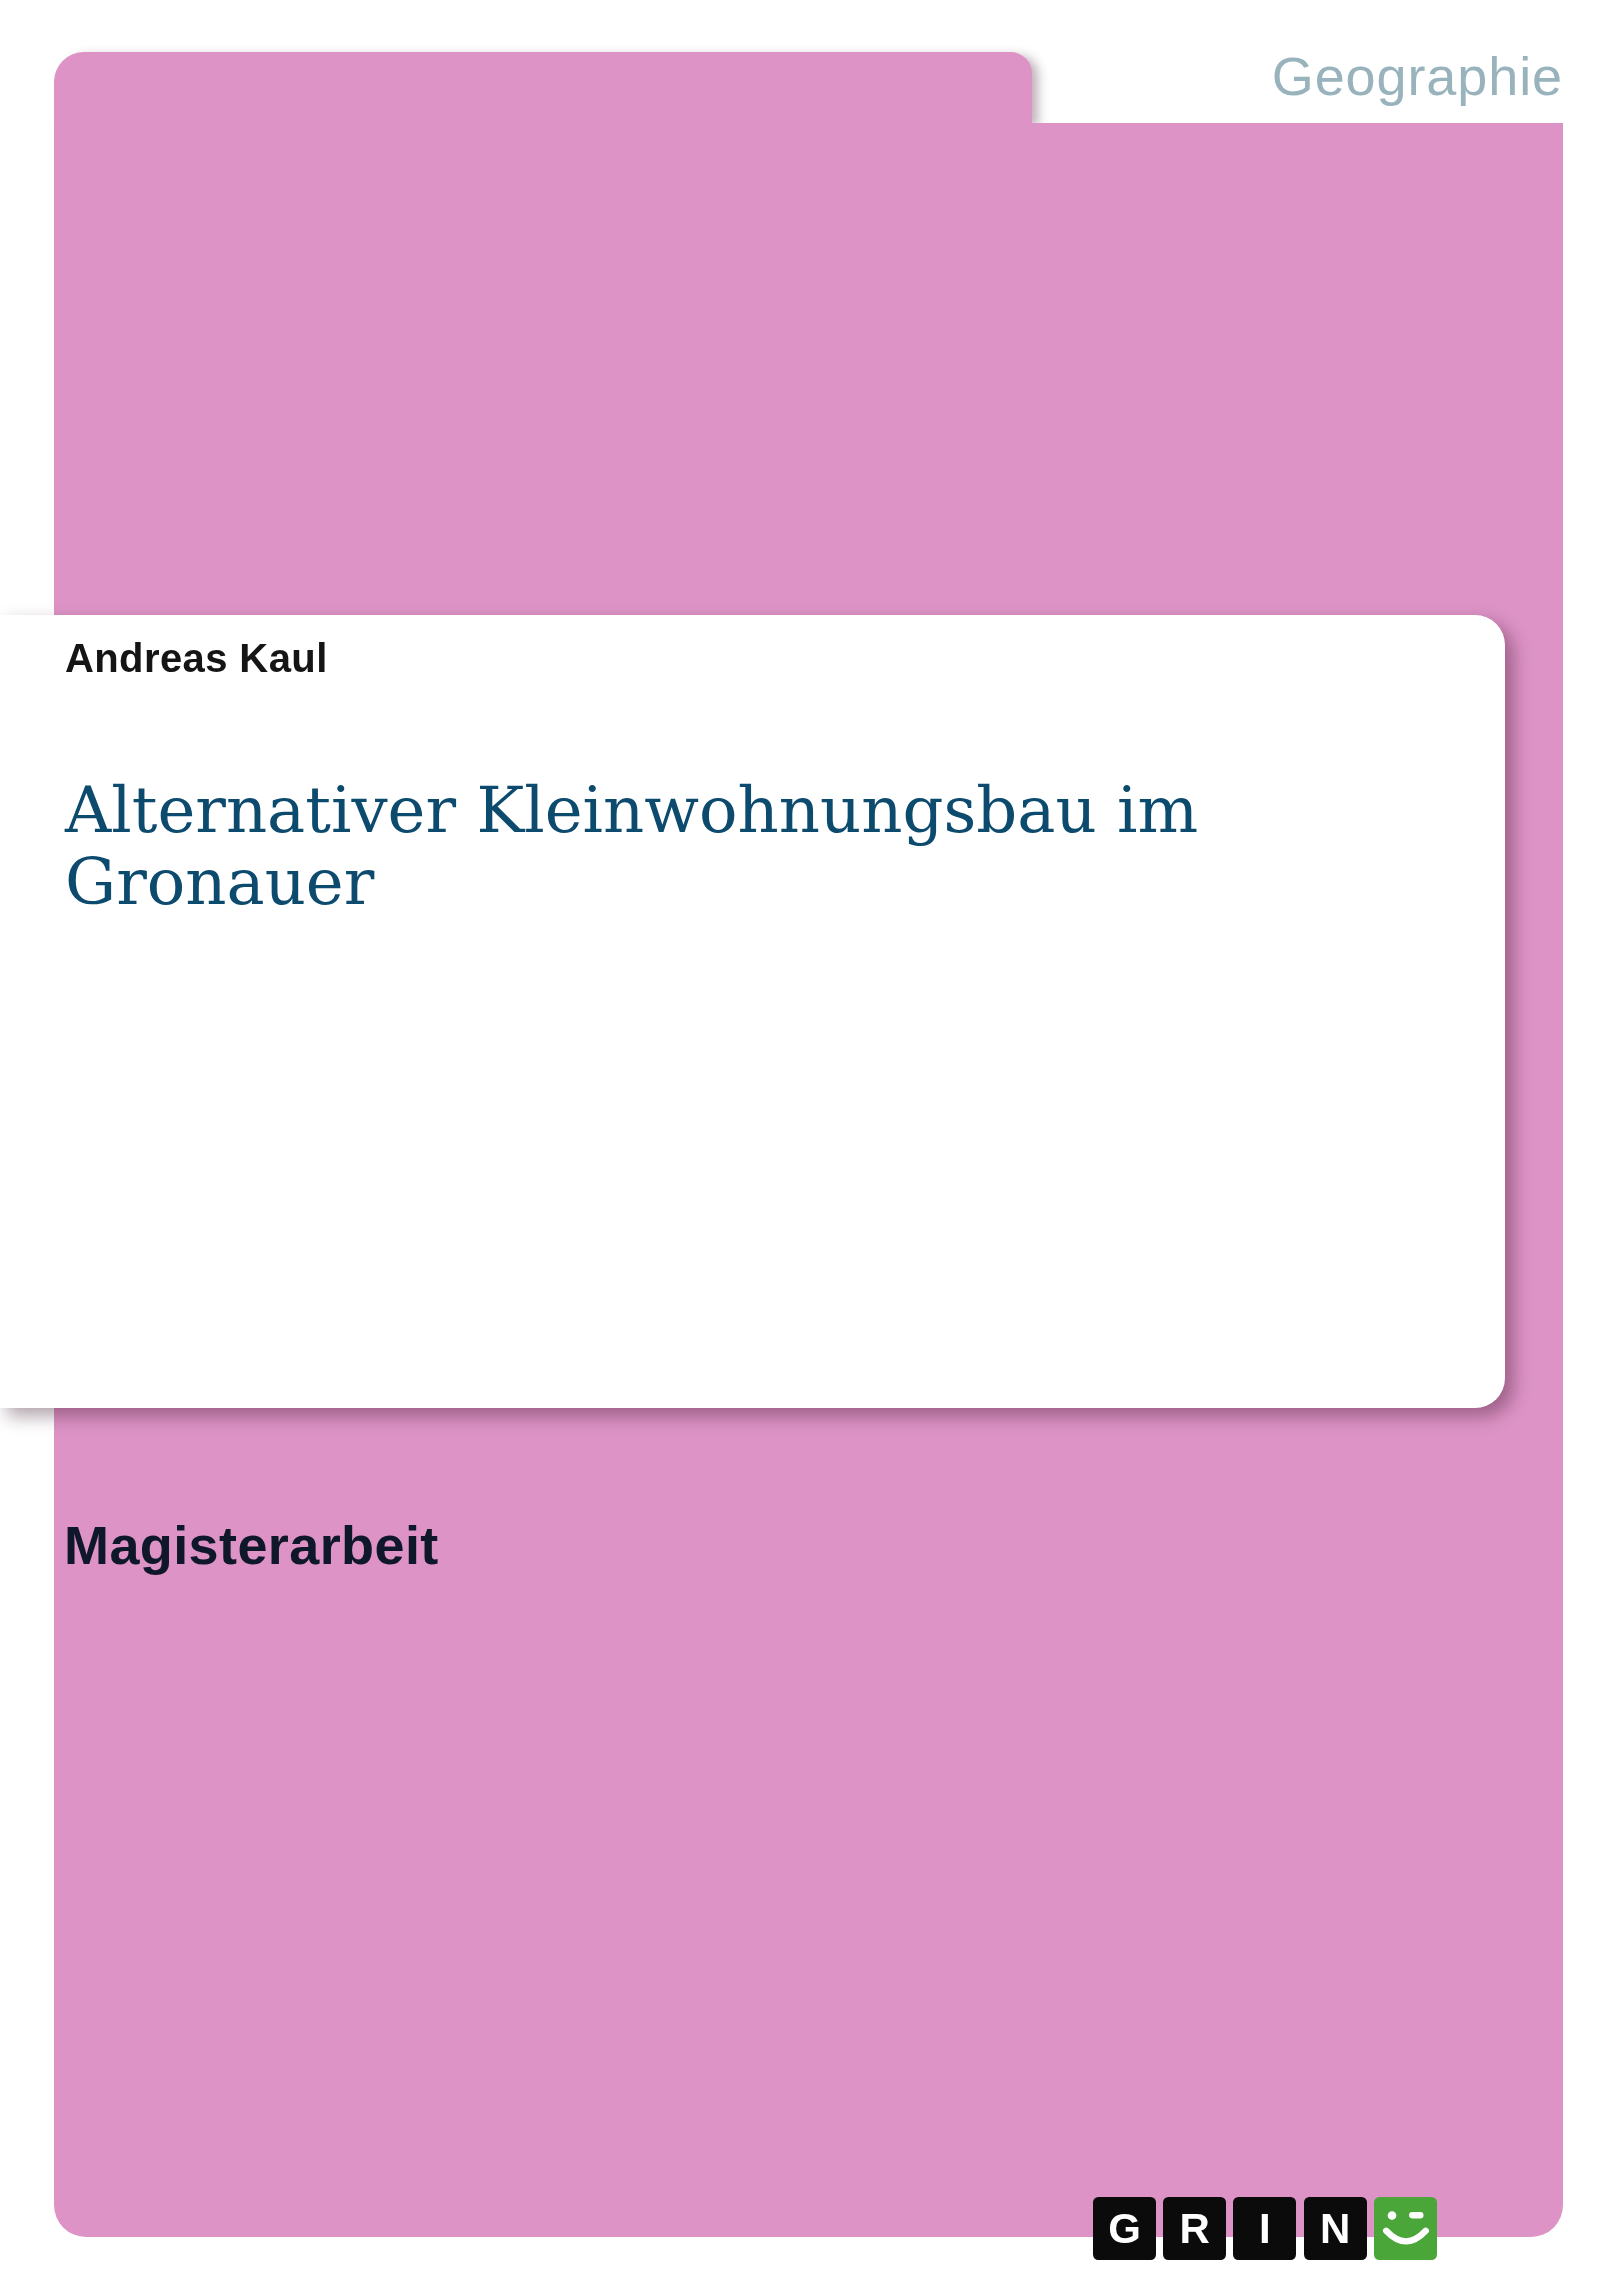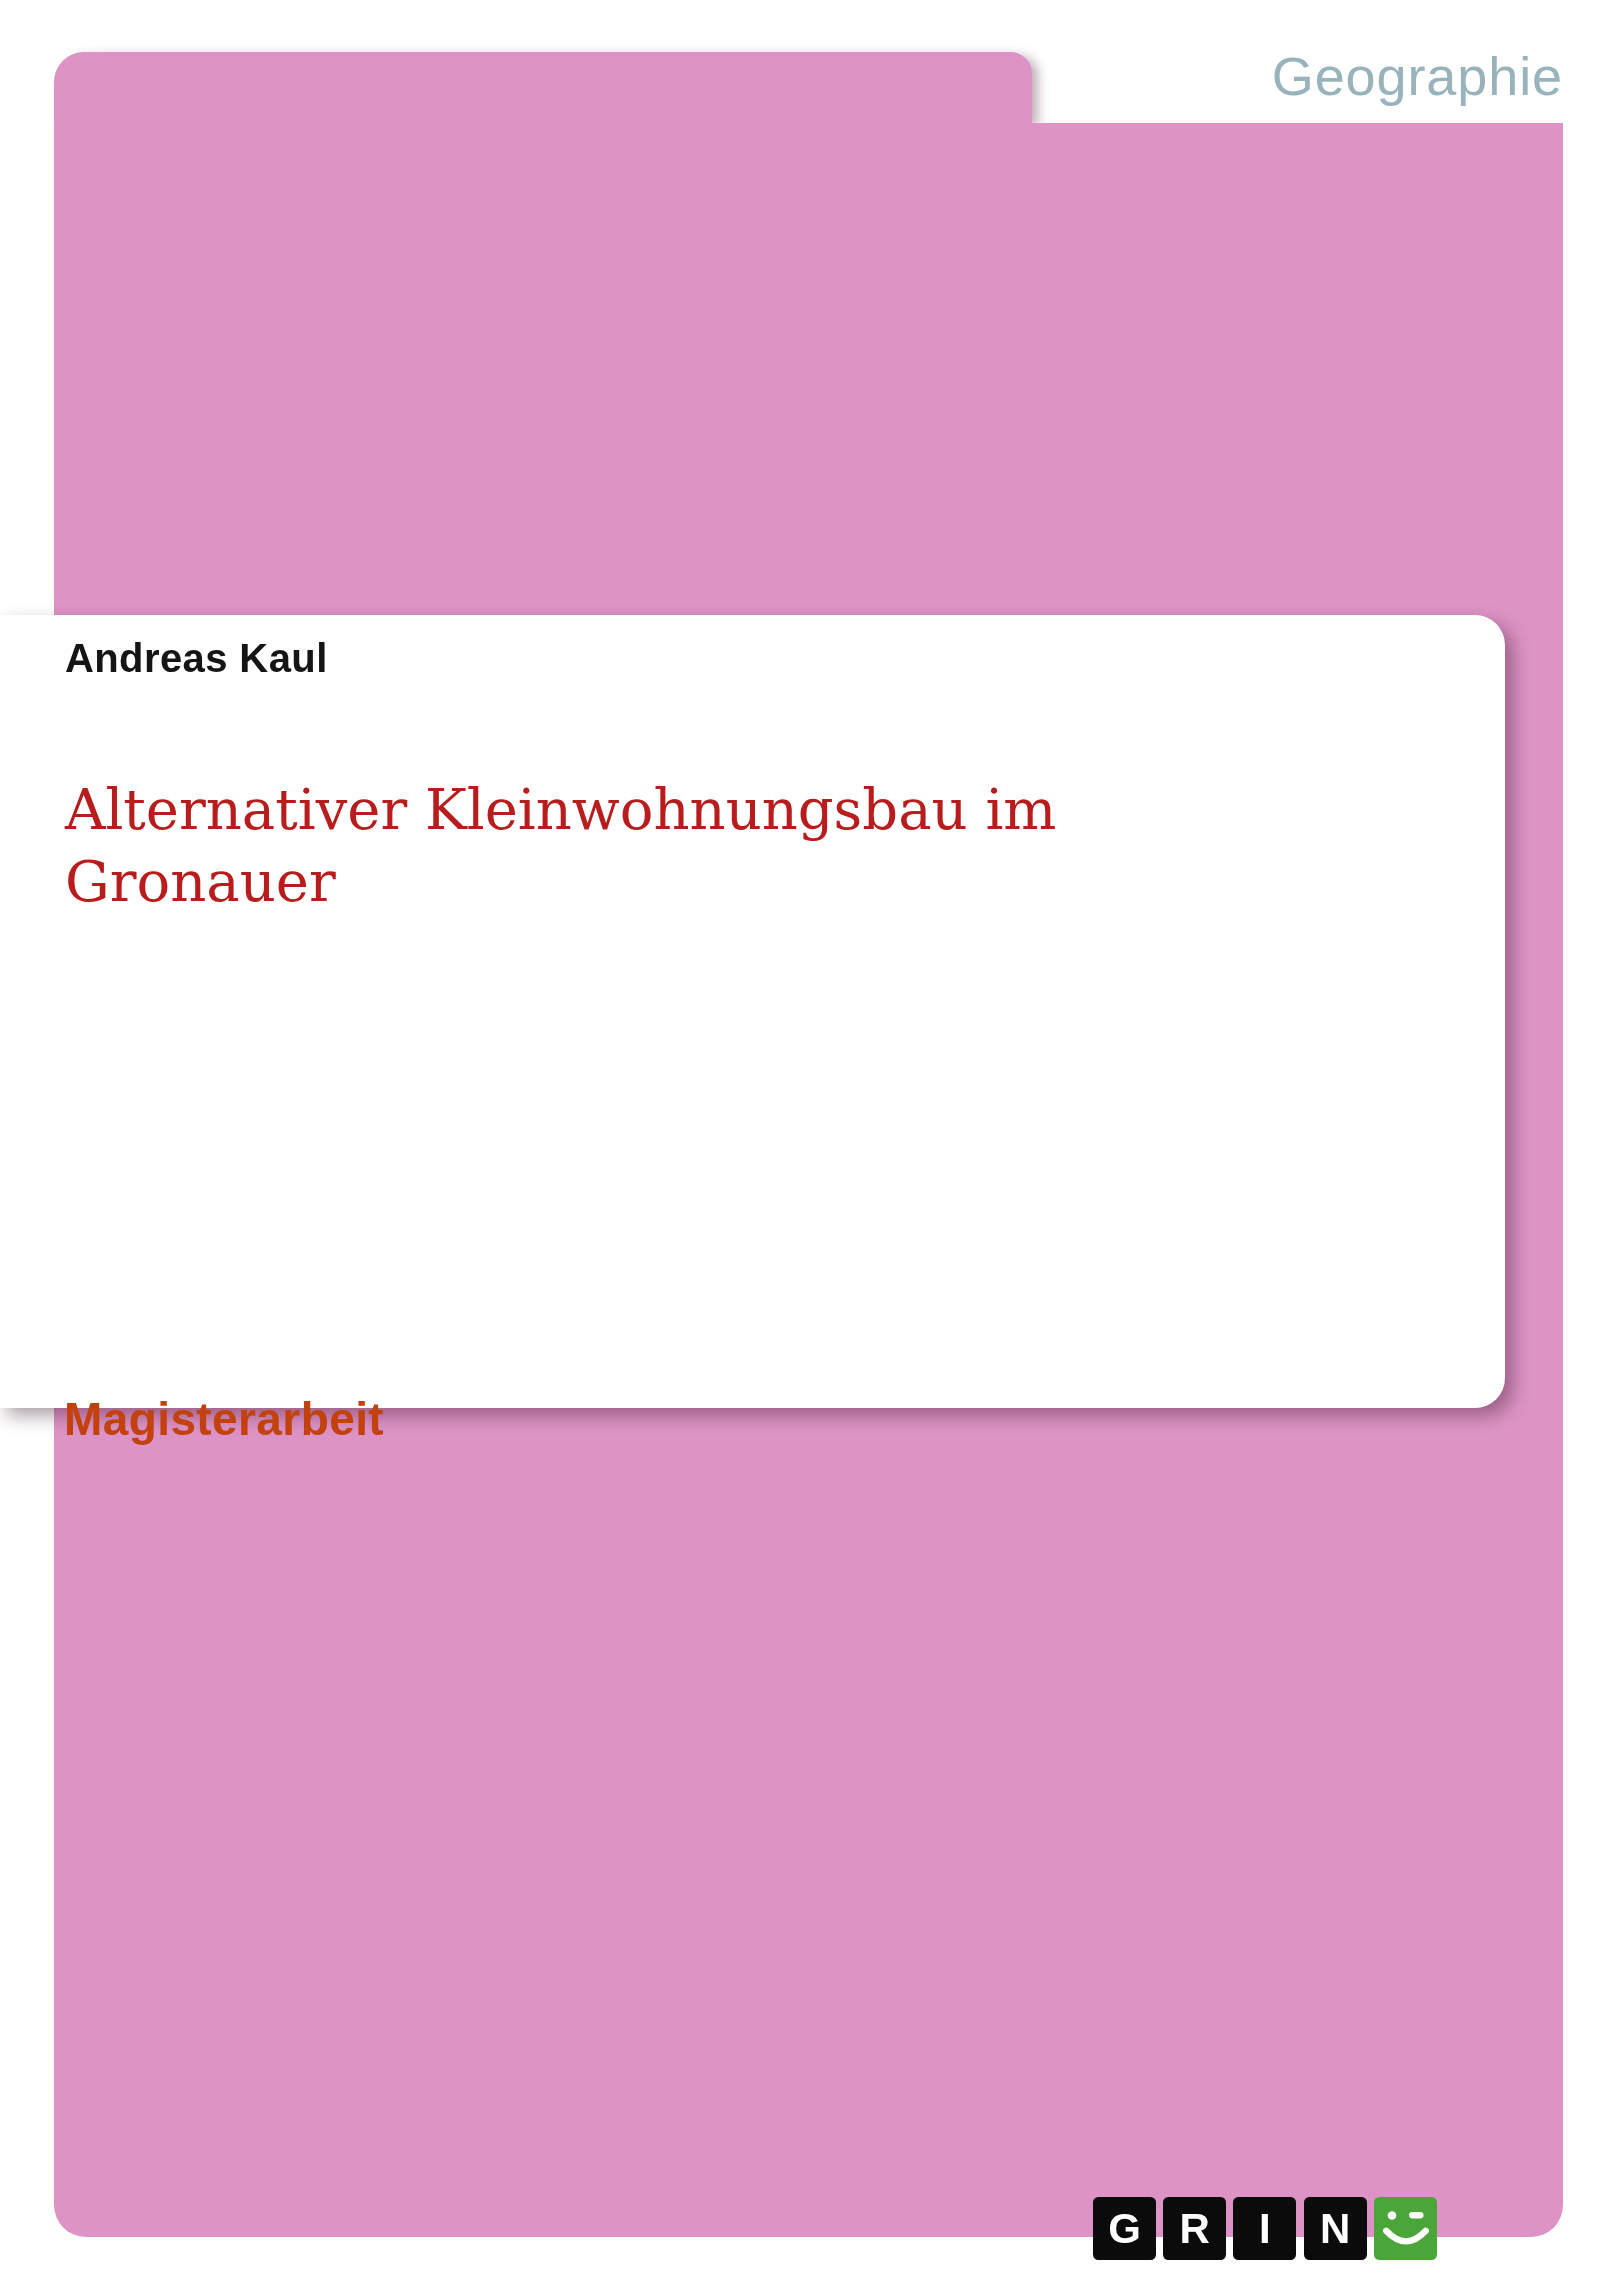--- a/index.html
+++ b/index.html
@@ -62,31 +62,31 @@
     font-size:40px;
     font-weight:700;
     color:var(--text-dark);
     line-height:1;
     letter-spacing:0.4px;
   }
   .book-title{
     position:absolute;
     left:65px;top:159px;
     font-family:"DejaVu Serif","Liberation Serif",serif;
-    font-size:56px;
+    font-size:64px;
     line-height:72px;
-    color:#b91c1c;
+    color:#0c4a6e;
   }
 
   .thesis-type-label{
     position:absolute;
-    left:64px;top:1396px;
-    font-size:46px;
+    left:64px;top:1518px;
+    font-size:54px;
     font-weight:700;
-    color:#c2410c;
+    color:#0f172a;
     line-height:1;
     letter-spacing:0.4px;
   }
 
   
   .grin-logo{
     position:absolute;
     left:1093px;top:2197px;
     display:flex;
     gap:7.2px;

